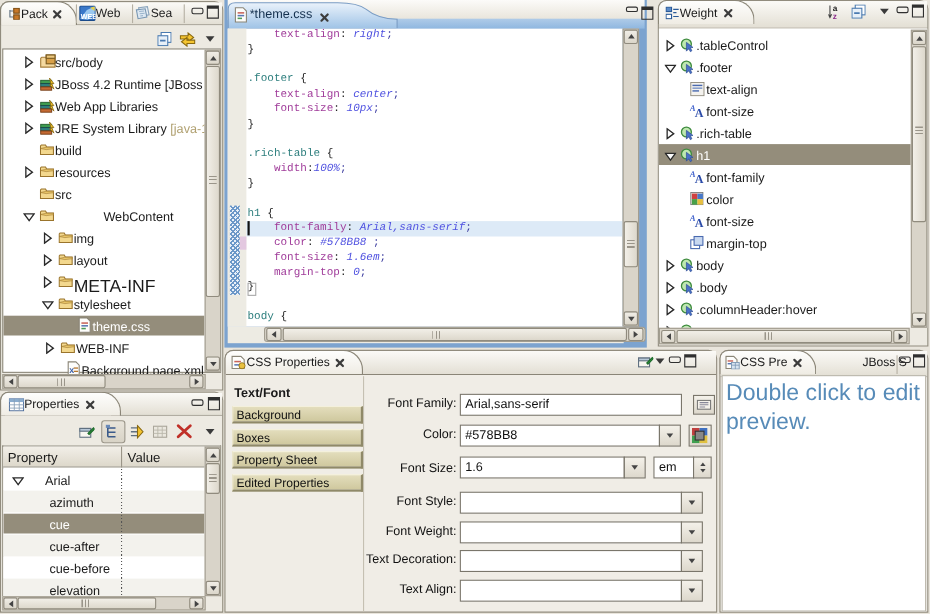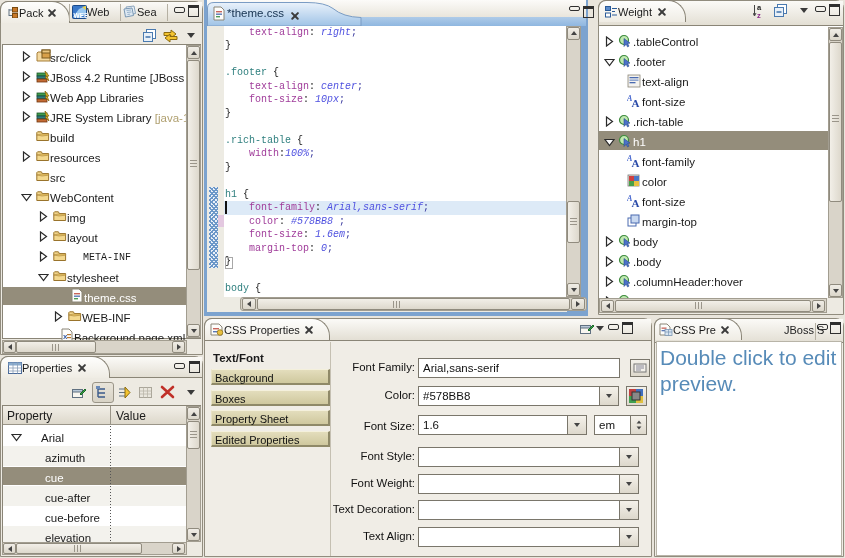--- a/index.html
+++ b/index.html
@@ -75,21 +75,21 @@
     <path d="M14,9 L7,9 L7,6.5 L2,10.5 L7,14.5 L7,12 L14,12 Z" fill="#F4C430" stroke="#8A6A10" stroke-width="1" transform="translate(0,-1.5)"></path>
   </svg><div class="tri-menu abs" style="left:187px;top:33px;"></div><div class="abs white" style="left:2px;top:44px;width:199px;height:295px;border:1px solid #8A8577;"></div><div class="abs" style="left:3px;top:46px;width:183px;height:20px;overflow:hidden;">
     <svg class="abs" style="left:18px;top:5px" width="10" height="11">
       <path d="M2.5,1 L8.5,5.5 L2.5,10 Z" fill="#fcfcfc" stroke="#2a2a2a" stroke-width="1.2"></path>
     </svg>
     <svg class="abs" style="left:33px;top:3px" width="15" height="14">
       <path d="M1,4 L1,12 L14,12 L14,5 L7,5 L6,3 L2,3 Z" fill="#F4D9A0" stroke="#A67E39" stroke-width="1"></path>
       <rect x="6" y="1" width="8" height="8" fill="#D8A049" stroke="#7A5A1E" stroke-width="1"></rect>
       <rect x="6" y="1" width="8" height="3" fill="#EBC780" stroke="#7A5A1E" stroke-width="1"></rect>
     </svg>
-    <span class="abs" style="left:47px;top:6px;color:#1a1a1a;font-size:11.5px;white-space:nowrap;">src/click</span>
+    <span class="abs" style="left:47px;top:6px;color:#1a1a1a;font-size:11.5px;white-space:nowrap;">src/body</span>
   </div><div class="abs" style="left:3px;top:66px;width:183px;height:20px;overflow:hidden;">
     <svg class="abs" style="left:18px;top:5px" width="10" height="11">
       <path d="M2.5,1 L8.5,5.5 L2.5,10 Z" fill="#fcfcfc" stroke="#2a2a2a" stroke-width="1.2"></path>
     </svg>
     <svg class="abs" style="left:33px;top:4px" width="14" height="13">
       <rect x="1" y="3" width="10" height="3" fill="#3E9B4F" stroke="#1E5A2A" stroke-width="0.8"></rect>
       <rect x="1" y="6" width="10" height="3" fill="#2E7F7E" stroke="#174949" stroke-width="0.8"></rect>
       <rect x="1" y="9" width="10" height="3" fill="#C46A34" stroke="#70380F" stroke-width="0.8"></rect>
       <path d="M9,1 L13,6 L11,6 L13,11 L9,7 L10.5,7 Z" fill="#F4C430" stroke="#8A6A10" stroke-width="0.8"></path>
     </svg>
@@ -138,21 +138,21 @@
     </svg>
     <span class="abs" style="left:47px;top:6px;color:#1a1a1a;font-size:11.5px;white-space:nowrap;">src</span>
   </div><div class="abs" style="left:3px;top:186px;width:183px;height:20px;overflow:hidden;">
     <svg class="abs" style="left:18px;top:6px" width="11" height="10">
       <path d="M1,2.5 L10,2.5 L5.5,8.5 Z" fill="#fcfcfc" stroke="#2a2a2a" stroke-width="1.2"></path>
     </svg>
     <svg class="abs" style="left:33px;top:3px" width="14" height="13">
       <path d="M0.8,3.6 L0.8,11.5 L12.6,11.5 L12.6,4.6 L6.4,4.6 L5.4,2.8 L1.6,2.8 Z" fill="#F3D88E" stroke="#9A742C" stroke-width="1"></path>
       <path d="M0.8,6 L5.8,4.9 L12.6,4.9 L12.6,6.2 L6,7 Z" fill="#E8C467" stroke="#9A742C" stroke-width="0.5"></path>
     </svg>
-    <span class="abs" style="left:47px;top:6px;color:#1a1a1a;font-size:11.5px;white-space:nowrap;">WebContent</span>
+    <span class="abs" style="left:47px;top:6px;color:#1a1a1a;font-size:11.5px;white-space:nowrap;padding-left:44px;">WebContent</span>
   </div><div class="abs" style="left:3px;top:206px;width:183px;height:20px;overflow:hidden;">
     <svg class="abs" style="left:35px;top:5px" width="10" height="11">
       <path d="M2.5,1 L8.5,5.5 L2.5,10 Z" fill="#fcfcfc" stroke="#2a2a2a" stroke-width="1.2"></path>
     </svg>
     <svg class="abs" style="left:50px;top:3px" width="14" height="13">
       <path d="M0.8,3.6 L0.8,11.5 L12.6,11.5 L12.6,4.6 L6.4,4.6 L5.4,2.8 L1.6,2.8 Z" fill="#F3D88E" stroke="#9A742C" stroke-width="1"></path>
       <path d="M0.8,6 L5.8,4.9 L12.6,4.9 L12.6,6.2 L6,7 Z" fill="#E8C467" stroke="#9A742C" stroke-width="0.5"></path>
     </svg>
     <span class="abs" style="left:64px;top:6px;color:#1a1a1a;font-size:11.5px;white-space:nowrap;">img</span>
   </div><div class="abs" style="left:3px;top:226px;width:183px;height:20px;overflow:hidden;">
@@ -165,40 +165,40 @@
     </svg>
     <span class="abs" style="left:64px;top:6px;color:#1a1a1a;font-size:11.5px;white-space:nowrap;">layout</span>
   </div><div class="abs" style="left:3px;top:246px;width:183px;height:20px;overflow:hidden;">
     <svg class="abs" style="left:35px;top:5px" width="10" height="11">
       <path d="M2.5,1 L8.5,5.5 L2.5,10 Z" fill="#fcfcfc" stroke="#2a2a2a" stroke-width="1.2"></path>
     </svg>
     <svg class="abs" style="left:50px;top:3px" width="14" height="13">
       <path d="M0.8,3.6 L0.8,11.5 L12.6,11.5 L12.6,4.6 L6.4,4.6 L5.4,2.8 L1.6,2.8 Z" fill="#F3D88E" stroke="#9A742C" stroke-width="1"></path>
       <path d="M0.8,6 L5.8,4.9 L12.6,4.9 L12.6,6.2 L6,7 Z" fill="#E8C467" stroke="#9A742C" stroke-width="0.5"></path>
     </svg>
-    <span class="abs" style="left:80px;top:6px;color:#1a1a1a;font-size:10px;white-space:nowrap;font-family:Liberation Mono, monospace;">META-INF</span>
+    <span class="abs" style="left:64px;top:6px;color:#1a1a1a;font-size:16px;white-space:nowrap;">META-INF</span>
   </div><div class="abs" style="left:3px;top:266px;width:183px;height:20px;overflow:hidden;">
     <svg class="abs" style="left:35px;top:6px" width="11" height="10">
       <path d="M1,2.5 L10,2.5 L5.5,8.5 Z" fill="#fcfcfc" stroke="#2a2a2a" stroke-width="1.2"></path>
     </svg>
     <svg class="abs" style="left:50px;top:3px" width="14" height="13">
       <path d="M0.8,3.6 L0.8,11.5 L12.6,11.5 L12.6,4.6 L6.4,4.6 L5.4,2.8 L1.6,2.8 Z" fill="#F3D88E" stroke="#9A742C" stroke-width="1"></path>
       <path d="M0.8,6 L5.8,4.9 L12.6,4.9 L12.6,6.2 L6,7 Z" fill="#E8C467" stroke="#9A742C" stroke-width="0.5"></path>
     </svg>
     <span class="abs" style="left:64px;top:6px;color:#1a1a1a;font-size:11.5px;white-space:nowrap;">stylesheet</span>
   </div><div class="abs" style="left:3px;top:286px;width:183px;height:20px;overflow:hidden;">
     <div class="abs sel" style="left:0;top:0.5px;width:183px;height:18.5px;"></div>
     <svg class="abs" style="left:67px;top:2px" width="13" height="15">
       <path d="M2,1 L9,1 L12,4 L12,14 L2,14 Z" fill="#FDFDFB" stroke="#8A8577" stroke-width="1"></path>
       <rect x="4" y="5" width="6" height="1.4" fill="#C8645A"></rect>
       <rect x="4" y="7.5" width="6" height="1.4" fill="#5A78B4"></rect>
       <rect x="4" y="10" width="4" height="1.4" fill="#4E9B58"></rect>
     </svg>
     <span class="abs" style="left:81px;top:6px;color:#fff;font-size:11.5px;white-space:nowrap;">theme.css</span>
-  </div><div class="abs" style="left:18px;top:306px;width:180px;height:20px;overflow:hidden;">
+  </div><div class="abs" style="left:5px;top:306px;width:180px;height:20px;overflow:hidden;">
     <svg class="abs" style="left:35px;top:5px" width="10" height="11">
       <path d="M2.5,1 L8.5,5.5 L2.5,10 Z" fill="#fcfcfc" stroke="#2a2a2a" stroke-width="1.2"></path>
     </svg>
     <svg class="abs" style="left:50px;top:3px" width="14" height="13">
       <path d="M0.8,3.6 L0.8,11.5 L12.6,11.5 L12.6,4.6 L6.4,4.6 L5.4,2.8 L1.6,2.8 Z" fill="#F3D88E" stroke="#9A742C" stroke-width="1"></path>
       <path d="M0.8,6 L5.8,4.9 L12.6,4.9 L12.6,6.2 L6,7 Z" fill="#E8C467" stroke="#9A742C" stroke-width="0.5"></path>
     </svg>
     <span class="abs" style="left:64px;top:6px;color:#1a1a1a;font-size:11.5px;white-space:nowrap;">WEB-INF</span>
   </div><div class="abs" style="left:3px;top:326px;width:183px;height:20px;overflow:hidden;">
     <svg class="abs" style="left:57px;top:2px" width="13" height="15">

